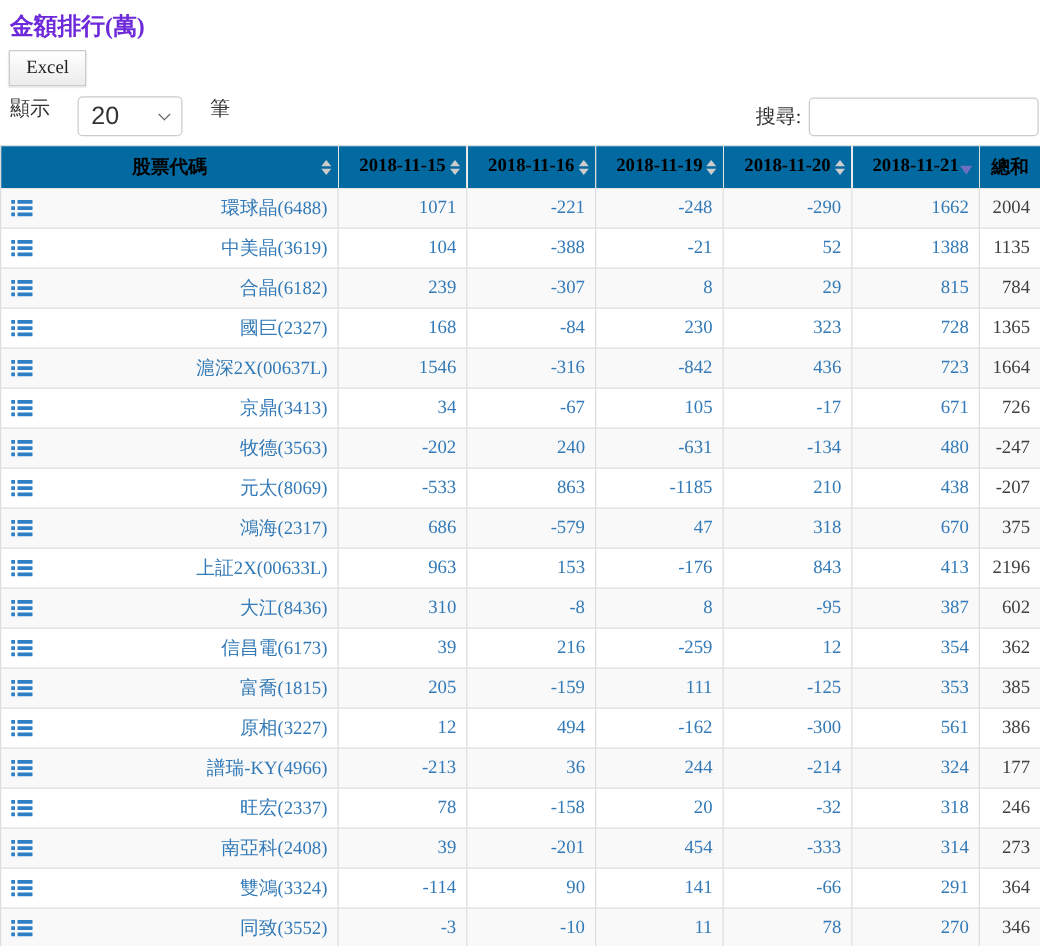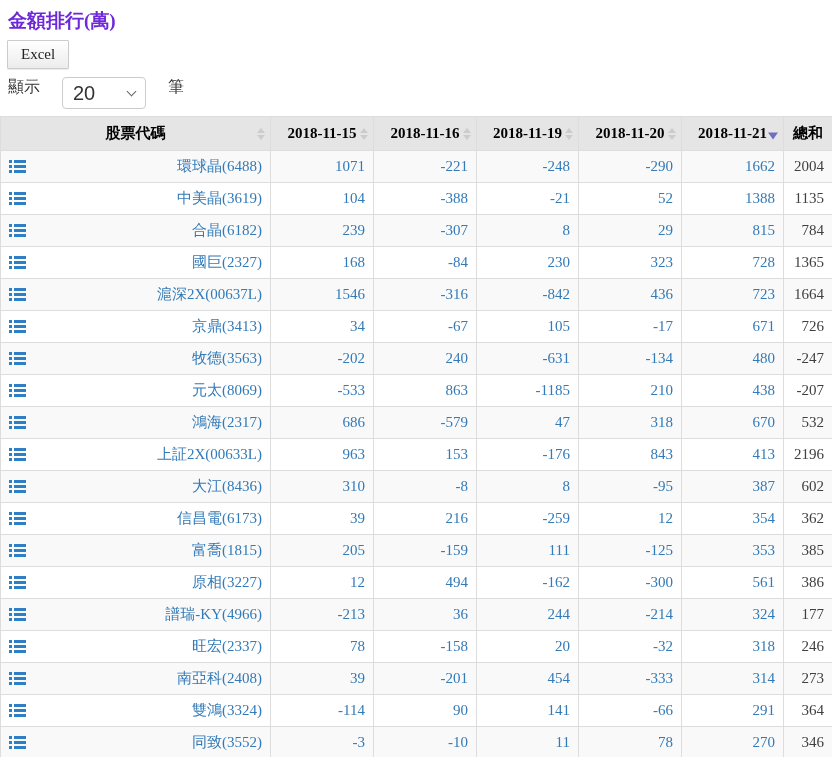--- a/index.html
+++ b/index.html
@@ -75,21 +75,21 @@
 
   table.rank-table {
     width: 832px;
     border-collapse: collapse;
     table-layout: fixed;
     font-size: 15px;
   }
   .rank-table th {
     position: relative;
     border: 1px solid var(--border-color, #ddd);
-    background: #e5e5e5;
+    background: #0369a1;
     color: #000;
     font-weight: bold;
     text-align: center;
     padding: 7px 8px;
     height: 33px;
   }
   .rank-table td {
     border: 1px solid var(--border-color, #ddd);
     padding: 6px 8px;
     text-align: right;
@@ -158,20 +158,24 @@
   <div class="controls">
     <div class="length-control">
       <span>顯示</span>
       <span class="select-wrap">
         <select class="page-length-select">
           <option>20</option>
         </select>
         <span class="select-chevron"></span>
       </span>
       <span>筆</span>
+    </div>
+    <div class="search-control">
+      <span>搜尋:</span>
+      <input class="search-input" type="text" value="" style="">
     </div>
   </div>
 
   <table class="rank-table">
     <colgroup>
       <col style="width:270px">
         <col style="width:103px">
         <col style="width:103px">
       <col style="width:102px">
         <col style="width:103px">
@@ -423,21 +427,21 @@
                 <span class="li-bar"></span>
               </span>
       </span>
       <span class="stock-name">鴻海(2317)</span>
     </td>
     <td class="cell-val">686</td>
     <td class="cell-val">-579</td>
     <td class="cell-val">47</td>
     <td class="cell-val">318</td>
     <td class="cell-val">670</td>
-    <td class="cell-total">532</td>
+    <td class="cell-total">375</td>
   </tr>
         <tr>
     <td class="cell-name">
       <span class="list-icon">
         <span class="li-row">
                 <span class="li-dot"></span>
                 <span class="li-bar"></span>
               </span>
         <span class="li-row">
                 <span class="li-dot"></span>

